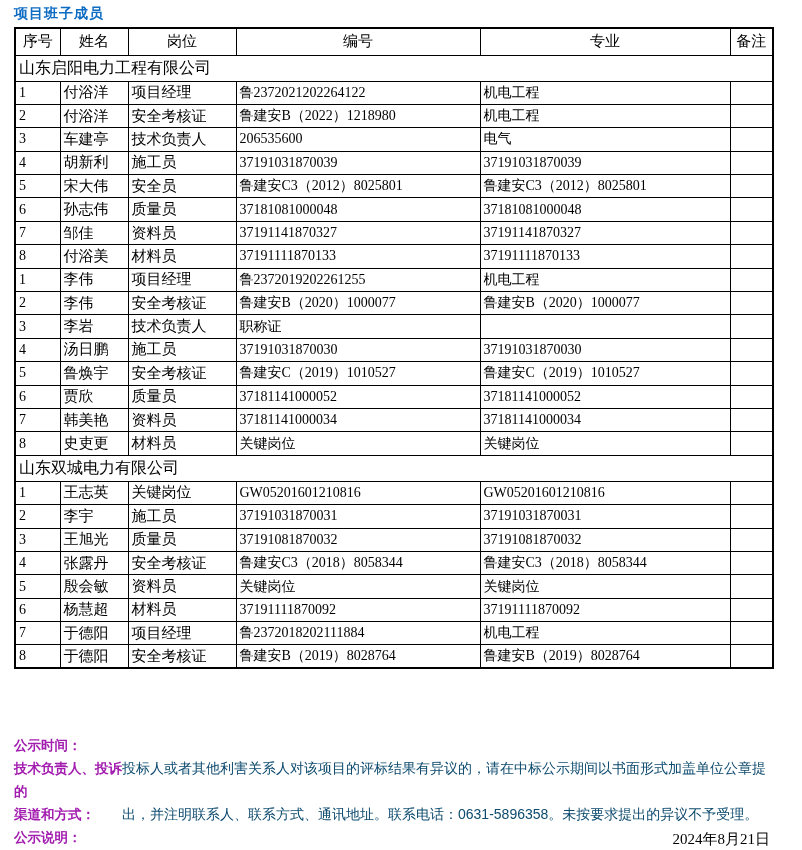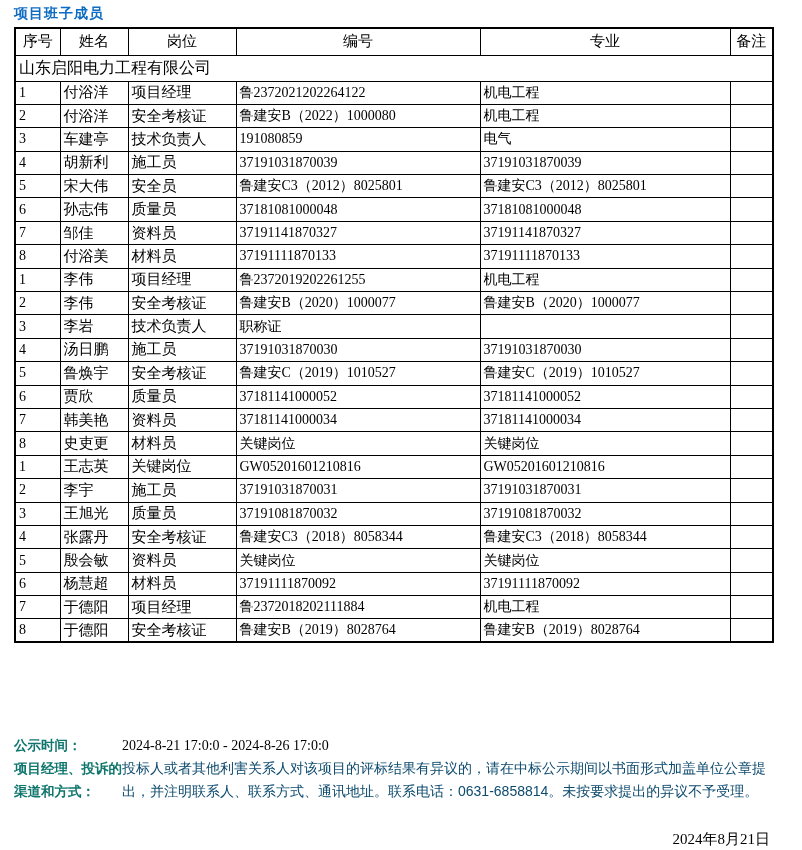--- a/index.html
+++ b/index.html
@@ -36,21 +36,21 @@
   td.c-seq{font-size:14px;}
   td.c-num,td.c-spec{font-size:14px;margin-top:44px;}
 
   .footer{
     position:absolute;left:14px;top:734px;width:781px;
     font-size:14px;
   }
   .f-row{display:flex;align-items:flex-start;line-height:23px;}
   .f-label{
     width:108px;flex:0 0 108px;
-    font-weight:bold;color:#0f766e;font-size:13.5px;
+    font-weight:bold;color:#a21caf;font-size:13.5px;
   }
   .f-value{
     font-family:"Liberation Serif","DejaVu Serif",serif;
     font-size:14px;color:#000;
   }
   .f-content{color:#0c4a6e;font-size:14px;}
   .date-line{
     position:absolute;right:25px;top:96px;
     font-family:"Liberation Serif","DejaVu Serif",serif;
     font-size:15px;text-align:left;
@@ -91,29 +91,29 @@
           <td class="c-name">付浴洋</td>
           <td class="c-post">项目经理</td>
           <td class="c-num">鲁2372021202264122</td>
           <td class="c-spec">机电工程</td>
           <td class="c-remark"></td>
         </tr>
         <tr class="data-row">
           <td class="c-seq">2</td>
           <td class="c-name">付浴洋</td>
           <td class="c-post">安全考核证</td>
-          <td class="c-num">鲁建安B（2022）1000080</td>
+          <td class="c-num">鲁建安B（2022）1218980</td>
           <td class="c-spec">机电工程</td>
           <td class="c-remark"></td>
         </tr>
         <tr class="data-row">
           <td class="c-seq">3</td>
           <td class="c-name">车建亭</td>
           <td class="c-post">技术负责人</td>
-          <td class="c-num">191080859</td>
+          <td class="c-num">206535600</td>
           <td class="c-spec">电气</td>
           <td class="c-remark"></td>
         </tr>
         <tr class="data-row">
           <td class="c-seq">4</td>
           <td class="c-name">胡新利</td>
           <td class="c-post">施工员</td>
           <td class="c-num">37191031870039</td>
           <td class="c-spec">37191031870039</td>
           <td class="c-remark"></td>
@@ -207,20 +207,23 @@
           <td class="c-remark"></td>
         </tr>
         <tr class="data-row">
           <td class="c-seq">8</td>
           <td class="c-name">史吏更</td>
           <td class="c-post">材料员</td>
           <td class="c-num">关键岗位</td>
           <td class="c-spec">关键岗位</td>
           <td class="c-remark"></td>
         </tr>
+        <tr class="company-row">
+          <td colspan="6">山东双城电力有限公司</td>
+        </tr>
         <tr class="data-row">
           <td class="c-seq">1</td>
           <td class="c-name">王志英</td>
           <td class="c-post">关键岗位</td>
           <td class="c-num">GW05201601210816</td>
           <td class="c-spec">GW05201601210816</td>
           <td class="c-remark"></td>
         </tr>
         <tr class="data-row">
           <td class="c-seq">2</td>
@@ -277,30 +280,32 @@
           <td class="c-num">鲁建安B（2019）8028764</td>
           <td class="c-spec">鲁建安B（2019）8028764</td>
           <td class="c-remark"></td>
         </tr>
       </tbody>
   </table>
 
   <div class="footer">
     <div class="f-row">
       <span class="f-label">公示时间：</span>
-      <span class="f-value">2024-8-21 17:0:0 - 2024-8-26 17:0:0</span>
     </div>
 
     <div class="f-row">
-      <span class="f-label">项目经理、投诉的</span>
+      <span class="f-label">技术负责人、投诉的</span>
       <span class="f-content">投标人或者其他利害关系人对该项目的评标结果有异议的，请在中标公示期间以书面形式加盖单位公章提</span>
     </div>
 
     <div class="f-row">
       <span class="f-label">渠道和方式：</span>
-      <span class="f-content">出，并注明联系人、联系方式、通讯地址。联系电话：0631-6858814。未按要求提出的异议不予受理。</span>
+      <span class="f-content">出，并注明联系人、联系方式、通讯地址。联系电话：0631-5896358。未按要求提出的异议不予受理。</span>
     </div>
 
+    <div class="f-row">
+      <span class="f-label">公示说明：</span>
+    </div>
 
     <div class="date-line">2024年8月21日</div>
   </div>
 
 </div>
 
 </body></html>

